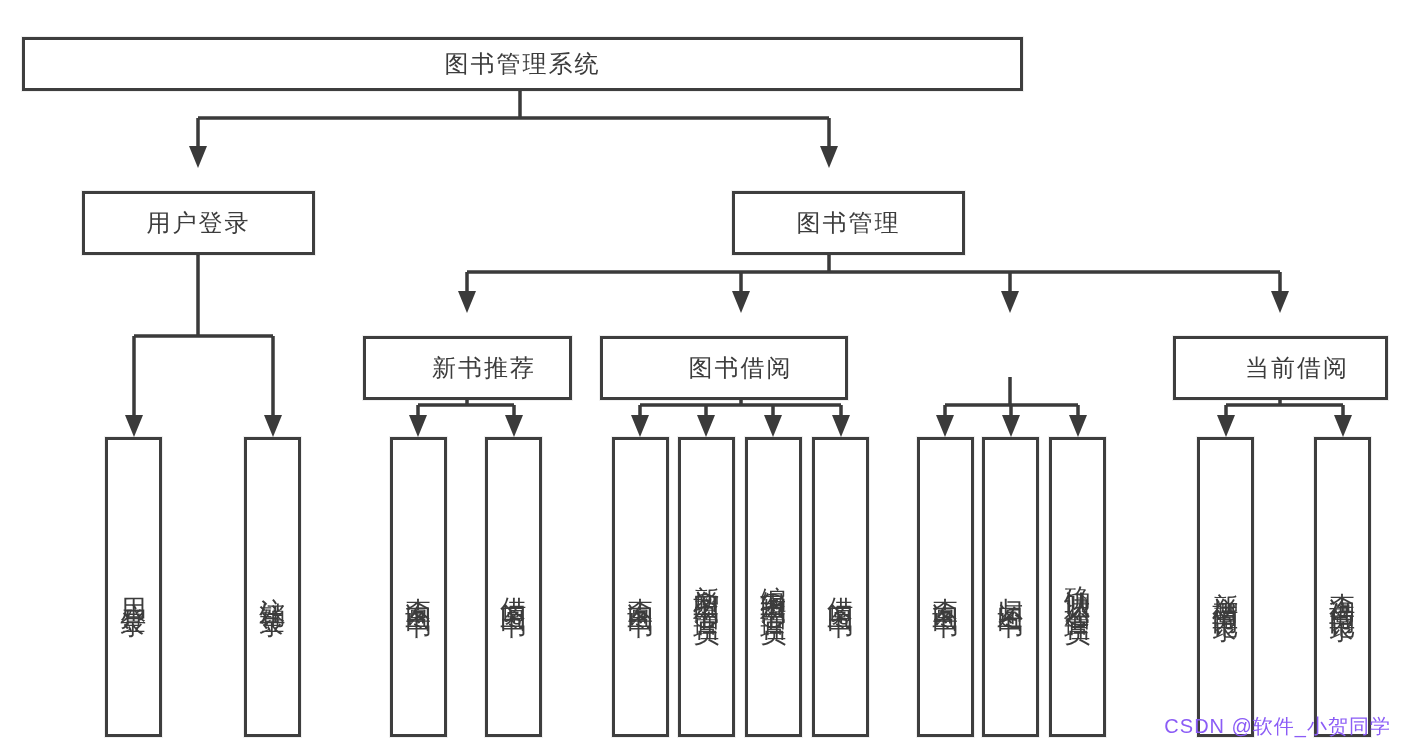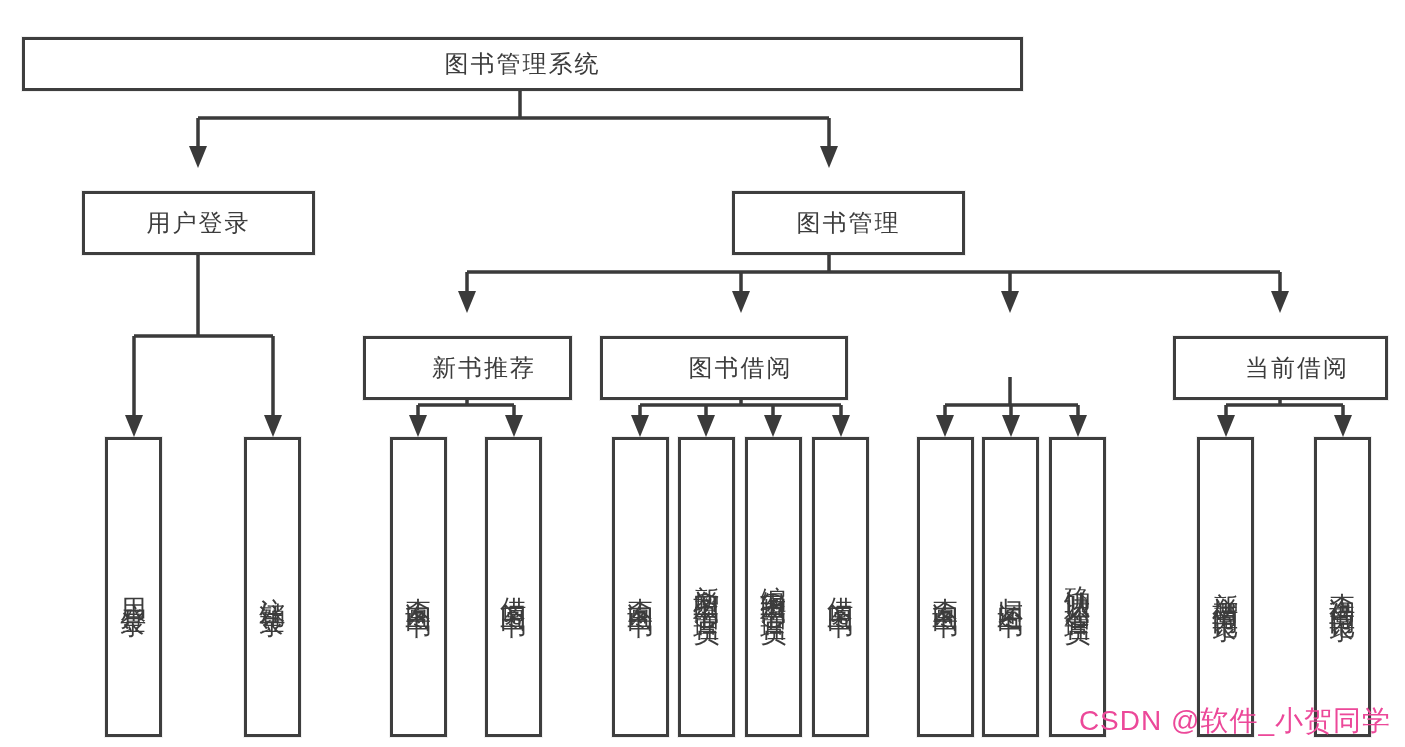--- a/index.html
+++ b/index.html
@@ -31,22 +31,22 @@
     text-orientation:mixed;
     font-size:26px;
     letter-spacing:5px;
     line-height:1.1;
   }
   .vbox span{ display:block; }
   #connectors{ position:absolute; left:0; top:0; }
   .watermark{
     position:absolute;
     right:14px; bottom:7px;
-    font-size:28px;
-    color:#ec4899;
+    font-size:20px;
+    color:#8b5cf6;
     letter-spacing:1px;
     white-space:nowrap;
   }
 </style>
 </head>
 <body>
 
 <div id="canvas">
 
   <svg id="connectors" width="1405" height="747" viewBox="0 0 1405 747">

